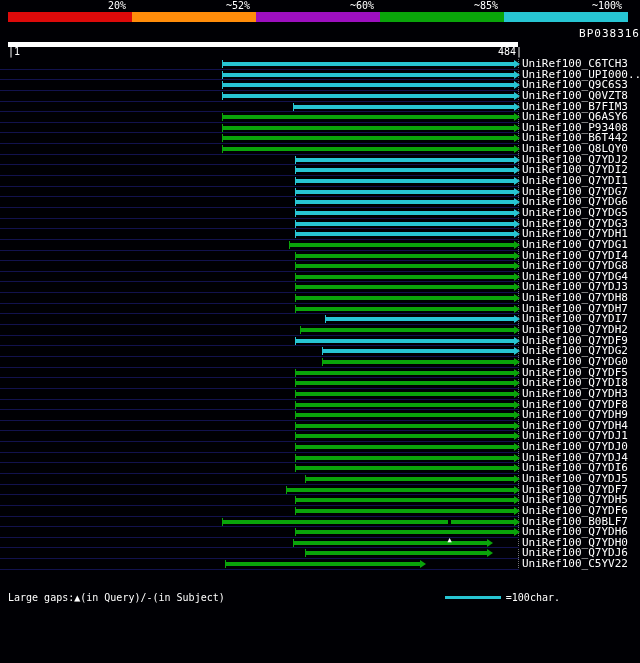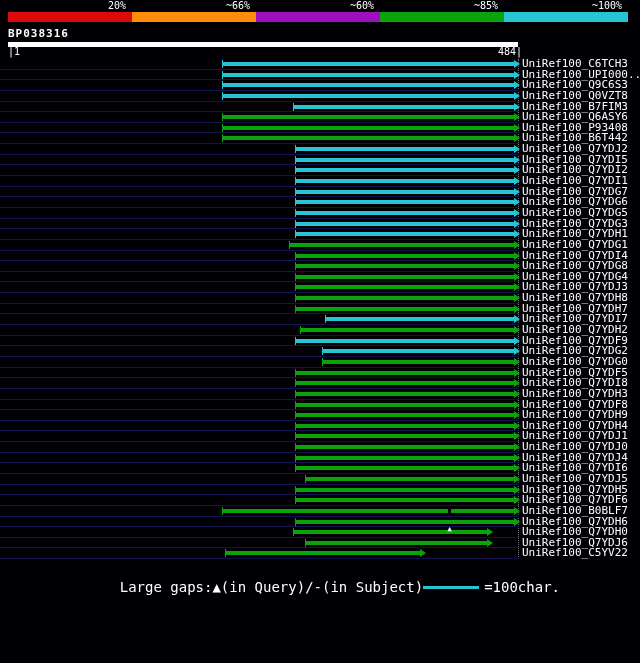--- a/index.html
+++ b/index.html
@@ -5,47 +5,47 @@
   html,body{margin:0;padding:0;background:#000;}
   .screen{
     position:relative;width:640px;height:663px;overflow:hidden;
     background:#000004;color:#fff;
     font-family:"DejaVu Sans Mono","Liberation Mono",monospace;
   }
   .key-labels{display:flex;width:620px;margin:1px 0 1px 8px;font-size:10px;line-height:10px;}
   .key-labels span{flex:1;text-align:right;padding-right:6px;}
   .key-bar{display:flex;width:620px;height:10px;margin-left:8px;}
   .key-bar span{flex:1;height:100%;}
-  .query-name{margin:6px 0 0 8px;font-size:11px;line-height:12px;font-weight:bold;letter-spacing:1px;}
+  .query-name{margin:6px 0 0 8px;font-size:11px;line-height:12px;font-weight:normal;letter-spacing:1px;text-align:right;}
   .query-bar{width:510px;height:5px;background:#fff;margin:2px 0 0 8px;}
   .coords{position:relative;width:514px;height:10px;margin-left:8px;font-size:10px;line-height:10px;}
   .coords .end{position:absolute;right:0;top:0;}
   .rows{position:relative;margin-top:2px;}
   .plot-right-edge{position:absolute;left:518px;top:0;bottom:0;width:0;border-left:1px dotted rgba(255,255,255,.45);}
   .row{position:relative;height:10.65px;}
   .row-line{position:absolute;left:0;bottom:0;width:519px;height:1px;background:#12124d;}
   .bar{position:absolute;top:3px;height:4px;}
   .bar .tick{position:absolute;left:0;top:-2px;width:1px;height:8px;}
   .bar .arrow{position:absolute;right:-6px;top:-2px;width:0;height:0;
     border-top:4px solid transparent;border-bottom:4px solid transparent;border-left:6px solid;}
   .marker-subject-gap{position:absolute;top:0;width:3px;height:4px;background:#000;}
   .marker-query-gap{position:absolute;top:-4px;color:#fff;font-size:7px;line-height:7px;}
   .hit-label{position:absolute;left:522px;top:0;font-size:11px;line-height:10.65px;white-space:nowrap;color:#fff;}
-  .footer{display:flex;justify-content:flex-end;align-items:center;margin:22px 8px 12px 8px;font-size:14px;line-height:12px;}
+  .footer{display:flex;justify-content:space-between;align-items:center;margin:22px 8px 12px 8px;font-size:10px;line-height:12px;}
   .scale-wrap{display:flex;align-items:center;gap:5px;margin-right:72px;}
   .scale-line{display:inline-block;width:56px;height:3px;}
 </style>
 </head>
 <body>
 
 <div class="screen">
 
   <div class="key-labels">
       <span>20%</span>
-      <span>~66%</span>
+      <span>~52%</span>
       <span>~60%</span>
       <span>~85%</span>
       <span>~100%</span>
     </div>
   <div class="key-bar">
       <span style="background: rgb(221, 10, 10);"></span>
       <span style="background: rgb(255, 140, 10);"></span>
       <span style="background: rgb(157, 15, 191);"></span>
       <span style="background: rgb(10, 164, 10);"></span>
       <span style="background: rgb(39, 197, 211);"></span>
@@ -120,40 +120,40 @@
       <div class="row">
         <div class="row-line"></div>
         <div class="bar" style="left: 221.905px; width: 291.88px; background: rgb(10, 164, 10);">
           <span class="tick" style="background: rgb(10, 164, 10);"></span>
           <span class="arrow" style="border-left-color: rgb(10, 164, 10);"></span>
         </div>
         <span class="hit-label">UniRef100_B6T442</span>
       </div>
       <div class="row">
         <div class="row-line"></div>
+        <div class="bar" style="left: 221.905px; width: 291.88px; background: rgb(10, 164, 10);">
+          <span class="tick" style="background: rgb(10, 164, 10);"></span>
+          <span class="arrow" style="border-left-color: rgb(10, 164, 10);"></span>
+        </div>
+        <span class="hit-label">UniRef100_Q8LQY0</span>
+      </div>
+      <div class="row">
+        <div class="row-line"></div>
         <div class="bar" style="left: 294.612px; width: 219.174px; background: rgb(39, 197, 211);">
           <span class="tick" style="background: rgb(39, 197, 211);"></span>
           <span class="arrow" style="border-left-color: rgb(39, 197, 211);"></span>
         </div>
         <span class="hit-label">UniRef100_Q7YDJ2</span>
       </div>
       <div class="row">
         <div class="row-line"></div>
         <div class="bar" style="left: 294.612px; width: 219.174px; background: rgb(39, 197, 211);">
           <span class="tick" style="background: rgb(39, 197, 211);"></span>
           <span class="arrow" style="border-left-color: rgb(39, 197, 211);"></span>
         </div>
-        <span class="hit-label">UniRef100_Q7YDI5</span>
-      </div>
-      <div class="row">
-        <div class="row-line"></div>
-        <div class="bar" style="left: 294.612px; width: 219.174px; background: rgb(39, 197, 211);">
-          <span class="tick" style="background: rgb(39, 197, 211);"></span>
-          <span class="arrow" style="border-left-color: rgb(39, 197, 211);"></span>
-        </div>
         <span class="hit-label">UniRef100_Q7YDI2</span>
       </div>
       <div class="row">
         <div class="row-line"></div>
         <div class="bar" style="left: 294.612px; width: 219.174px; background: rgb(39, 197, 211);">
           <span class="tick" style="background: rgb(39, 197, 211);"></span>
           <span class="arrow" style="border-left-color: rgb(39, 197, 211);"></span>
         </div>
         <span class="hit-label">UniRef100_Q7YDI1</span>
       </div>
@@ -373,20 +373,28 @@
         </div>
         <span class="hit-label">UniRef100_Q7YDI6</span>
       </div>
       <div class="row">
         <div class="row-line"></div>
         <div class="bar" style="left: 305.149px; width: 208.636px; background: rgb(10, 164, 10);">
           <span class="tick" style="background: rgb(10, 164, 10);"></span>
           <span class="arrow" style="border-left-color: rgb(10, 164, 10);"></span>
         </div>
         <span class="hit-label">UniRef100_Q7YDJ5</span>
+      </div>
+      <div class="row">
+        <div class="row-line"></div>
+        <div class="bar" style="left: 286.182px; width: 227.603px; background: rgb(10, 164, 10);">
+          <span class="tick" style="background: rgb(10, 164, 10);"></span>
+          <span class="arrow" style="border-left-color: rgb(10, 164, 10);"></span>
+        </div>
+        <span class="hit-label">UniRef100_Q7YDF7</span>
       </div>
       <div class="row">
         <div class="row-line"></div>
         <div class="bar" style="left: 294.612px; width: 219.174px; background: rgb(10, 164, 10);">
           <span class="tick" style="background: rgb(10, 164, 10);"></span>
           <span class="arrow" style="border-left-color: rgb(10, 164, 10);"></span>
         </div>
         <span class="hit-label">UniRef100_Q7YDH5</span>
       </div>
       <div class="row">

